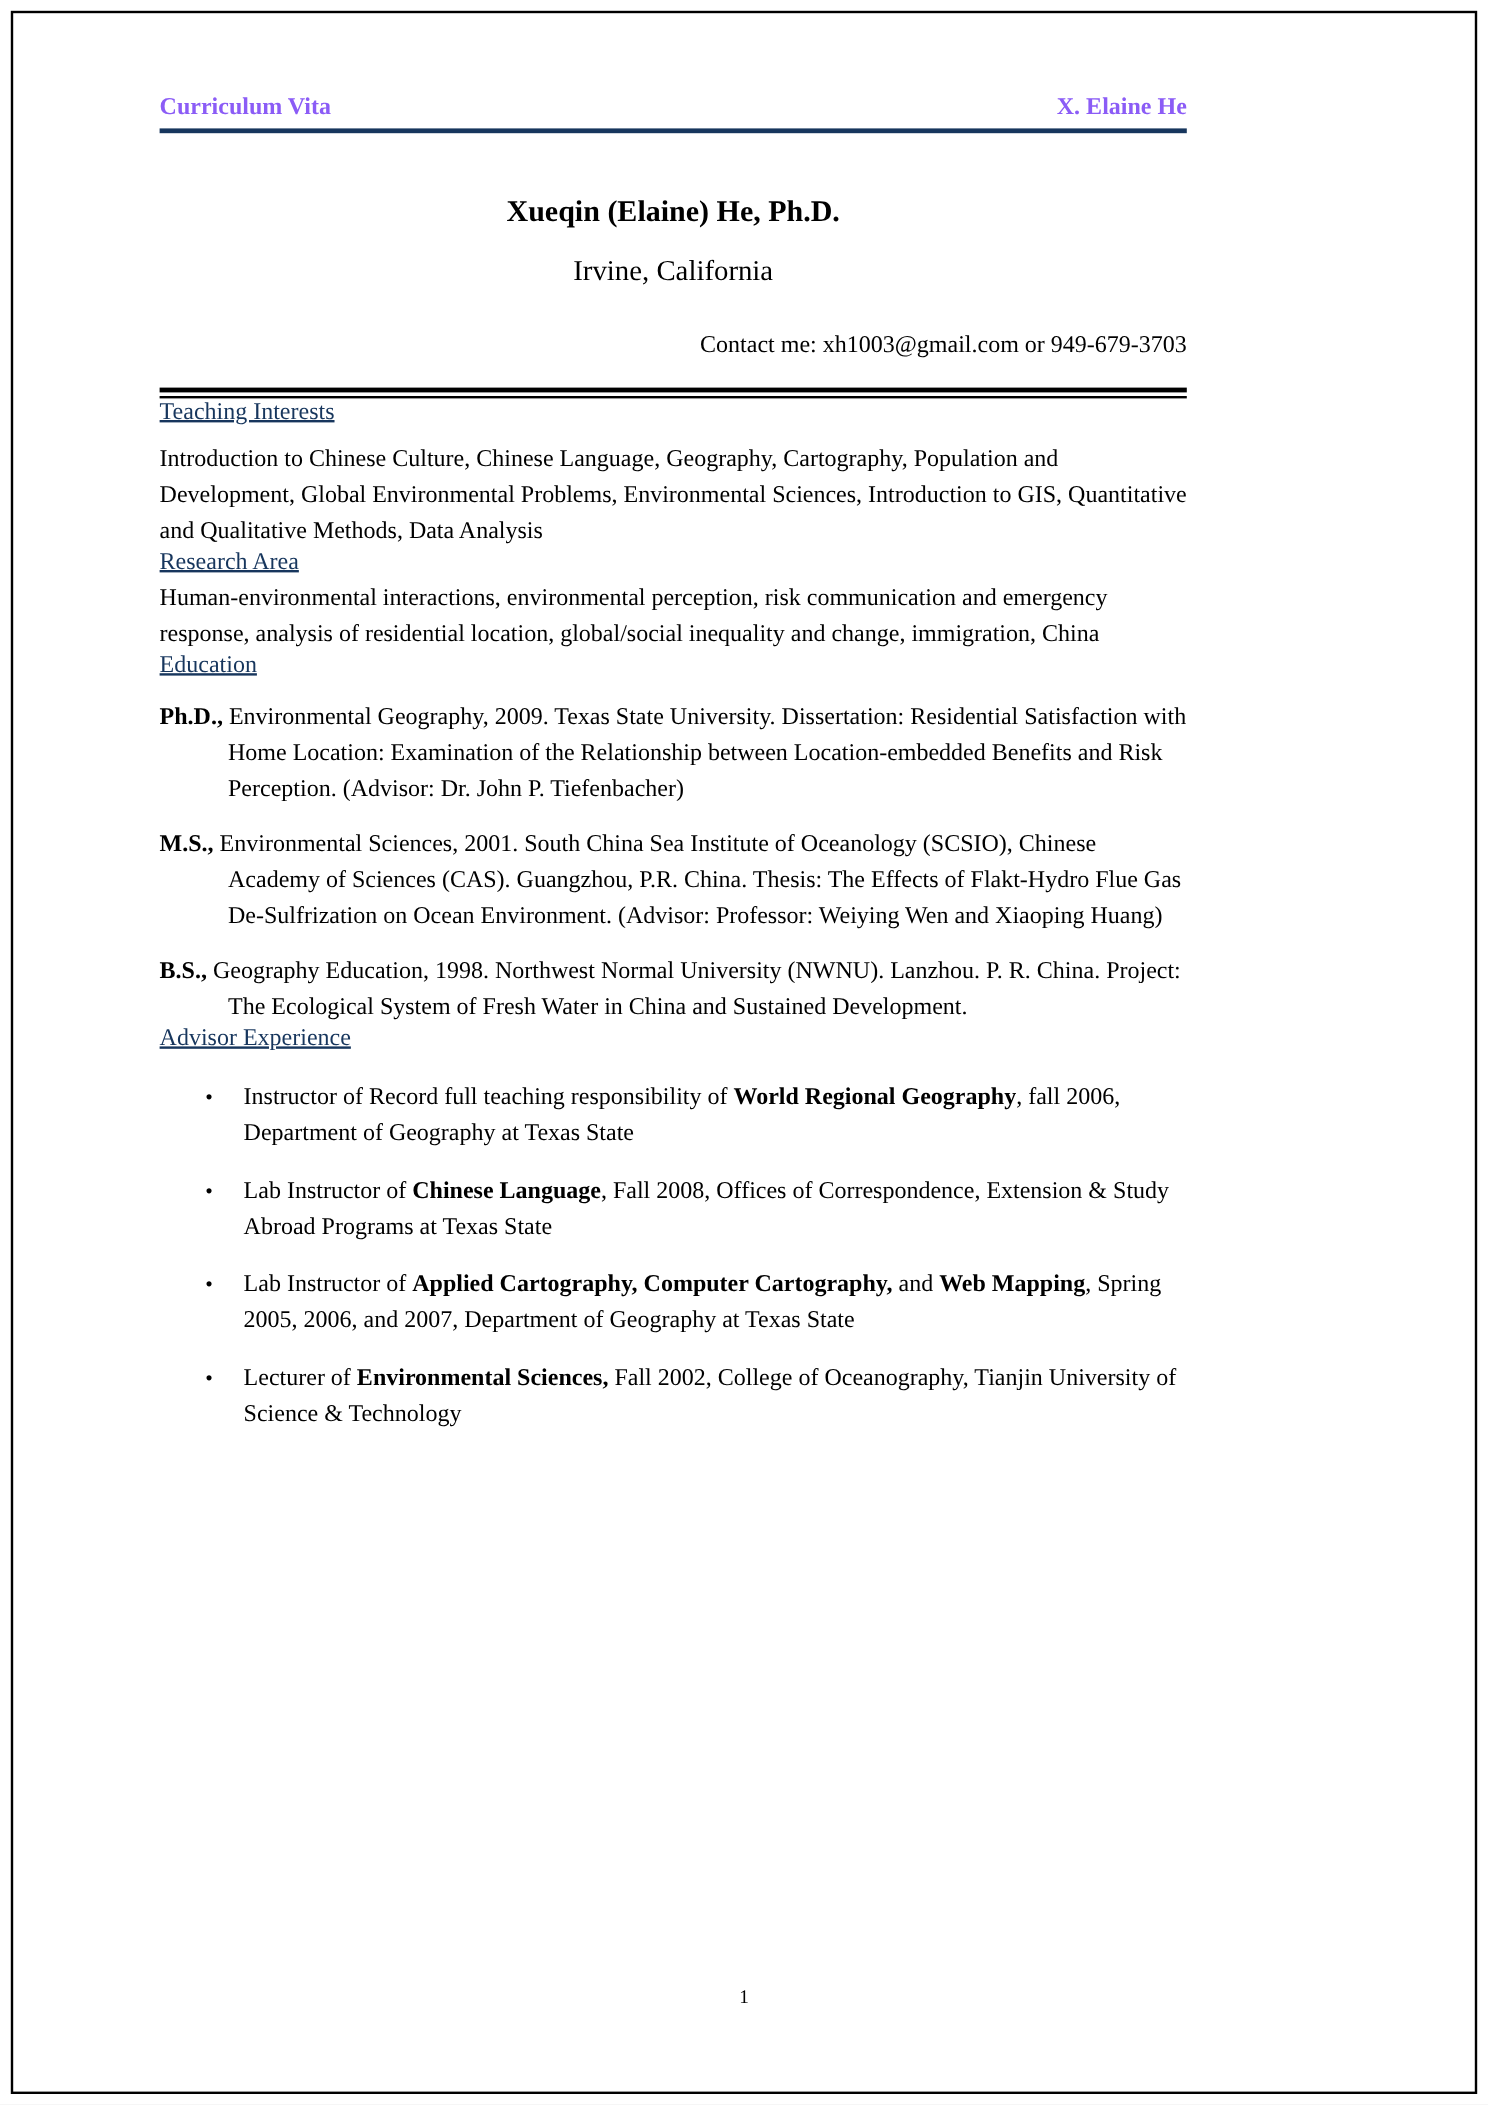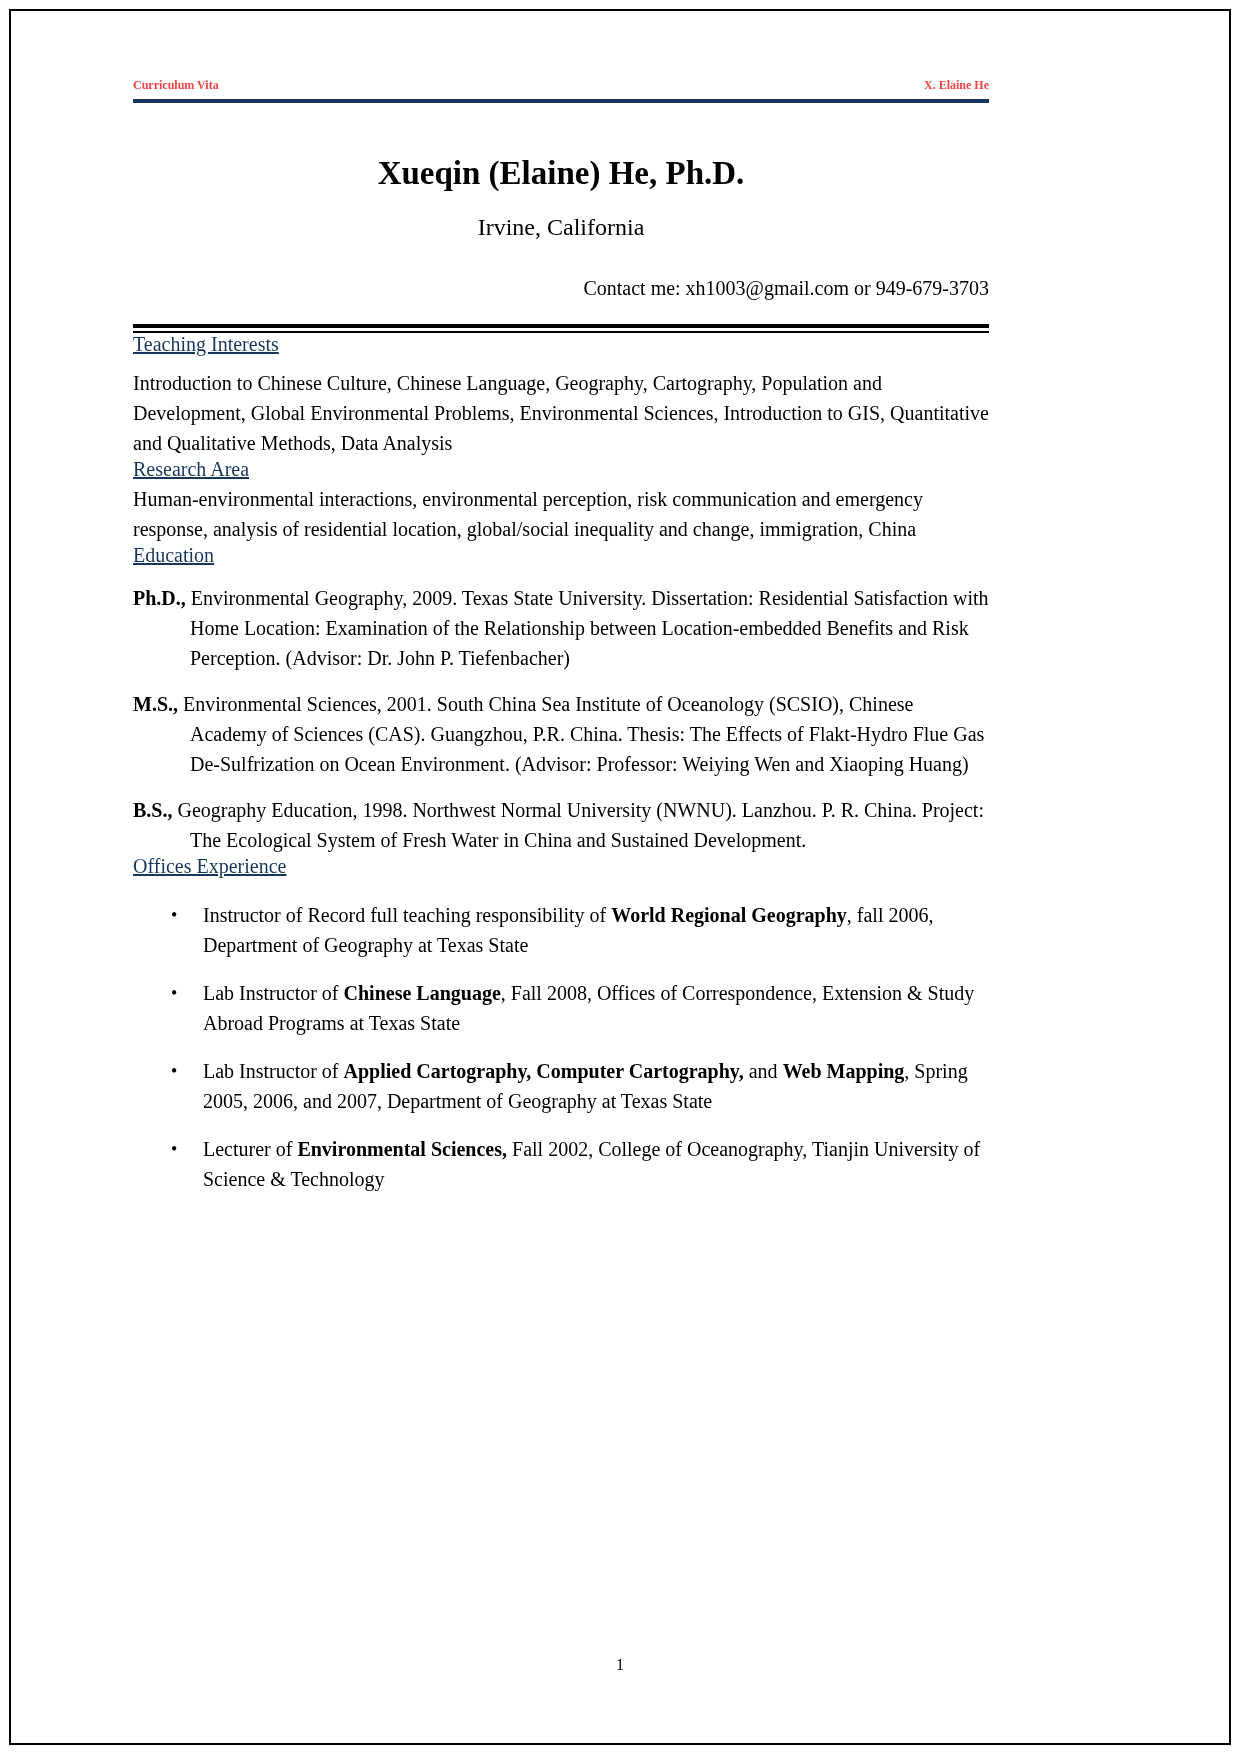--- a/index.html
+++ b/index.html
@@ -15,28 +15,28 @@
   .border-frame {
     position:absolute; inset:9px;
     border:2px solid #000000;
     pointer-events:none;
   }
   .content {
     position:absolute; left:133px; top:78px; width:856px;
   }
   .header-row {
     display:flex; justify-content:space-between; align-items:baseline;
-    font-size:12px; font-weight:bold; color:#ef4444;
+    font-size:20px; font-weight:bold; color:#8b5cf6;
   }
   .header-rule {
     margin-top:6px;
     border-bottom:4px solid #17365D;
   }
   .title-block { text-align:center; margin-top:52px; }
-  .name { font-size:33px; font-weight:bold; }
+  .name { font-size:25px; font-weight:bold; }
   .location { margin-top:22px; font-size:24px; }
   .contact { margin-top:36px; font-size:20px;text-align:right; }
   .double-rule {
     margin-top:24px;
     height:3px;
     border-top:4px solid #000;
     border-bottom:2px solid #000;
   }
   h2.sec {
     margin:0; padding:0;
@@ -107,21 +107,21 @@
     <p class="body">Introduction to Chinese Culture, Chinese Language, Geography, Cartography, Population and Development, Global Environmental Problems, Environmental Sciences, Introduction to GIS, Quantitative and Qualitative Methods, Data Analysis</p>
 
     <h2 class="sec mt-section">Research Area</h2>
     <p class="body tight">Human-environmental interactions, environmental perception, risk communication and emergency response, analysis of residential location, global/social inequality and change, immigration, China</p>
 
     <h2 class="sec mt-edu">Education</h2>
     <div class="edu-item"><span class="b navy">Ph.D.,</span><span> Environmental Geography, 2009. Texas State University. Dissertation: Residential Satisfaction with Home Location: Examination of the Relationship between Location-embedded Benefits and Risk Perception. (Advisor: Dr. John P. Tiefenbacher)</span></div>
     <div class="edu-item"><span class="b navy">M.S.,</span><span> Environmental Sciences, 2001. South China Sea Institute of Oceanology (SCSIO), Chinese Academy of Sciences (CAS). Guangzhou, P.R. China. Thesis: The Effects of Flakt-Hydro Flue Gas De-Sulfrization on Ocean Environment. (Advisor: Professor: Weiying Wen and Xiaoping Huang)</span></div>
     <div class="edu-item"><span class="b navy">B.S.,</span><span> Geography Education, 1998. Northwest Normal University (NWNU). Lanzhou. P. R. China. Project: The Ecological System of Fresh Water in China and Sustained Development.</span></div>
 
-    <h2 class="sec mt-exp">Offices Experience</h2>
+    <h2 class="sec mt-exp">Advisor Experience</h2>
     <ul class="bullets">
       <li>
         <span class="dot">•</span>
         <span class="li-text"><span>Instructor of Record full teaching responsibility of </span><span class="b">World Regional Geography</span><span>, fall 2006, Department of Geography at Texas State</span></span>
       </li>
       <li>
         <span class="dot">•</span>
         <span class="li-text"><span>Lab Instructor of </span><span class="b">Chinese Language</span><span>, Fall 2008, Offices of Correspondence, Extension &amp; Study Abroad Programs at Texas State</span></span>
       </li>
       <li>

